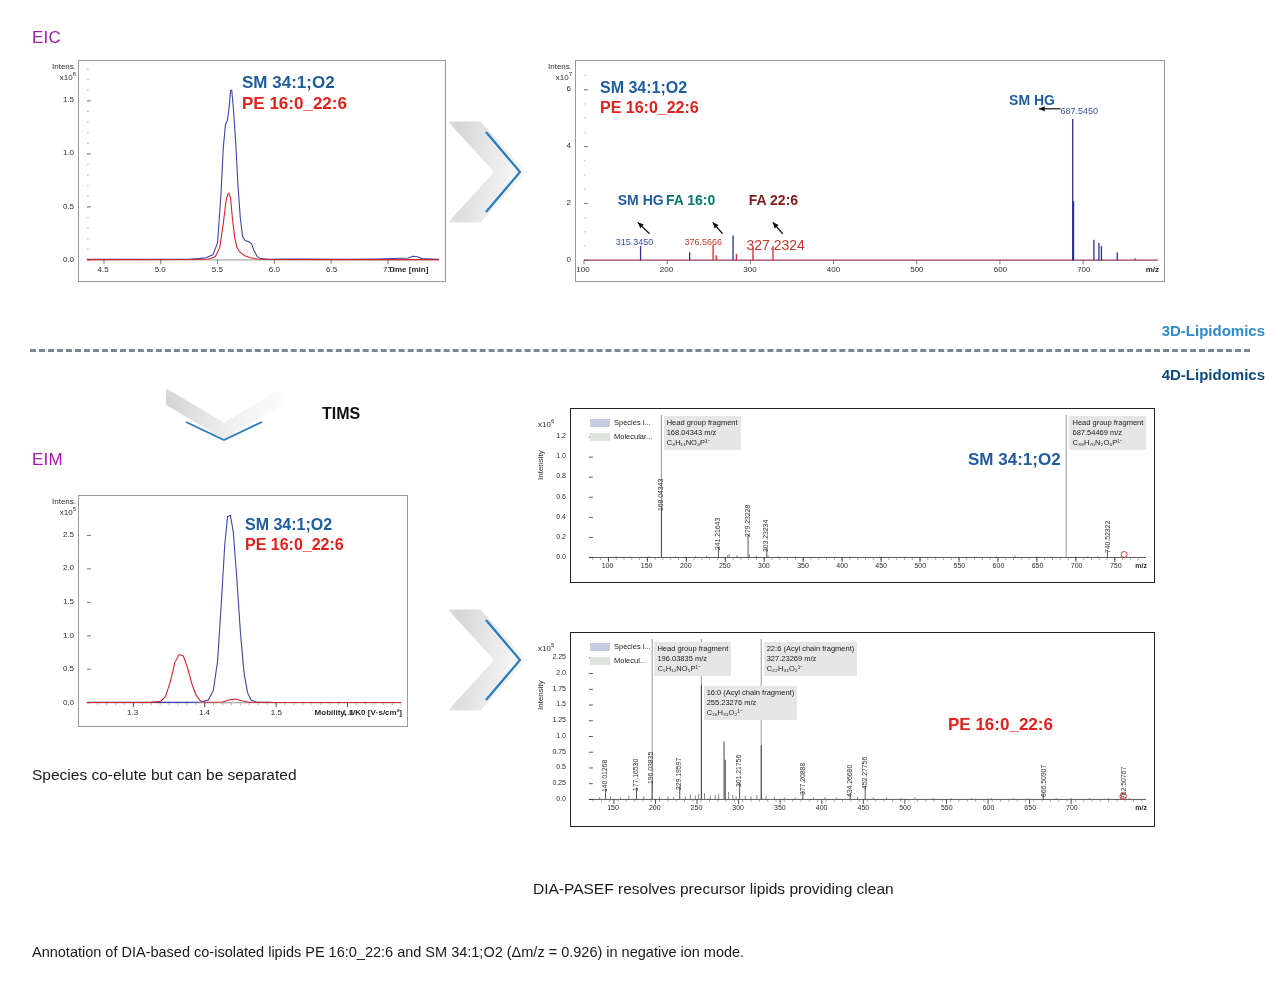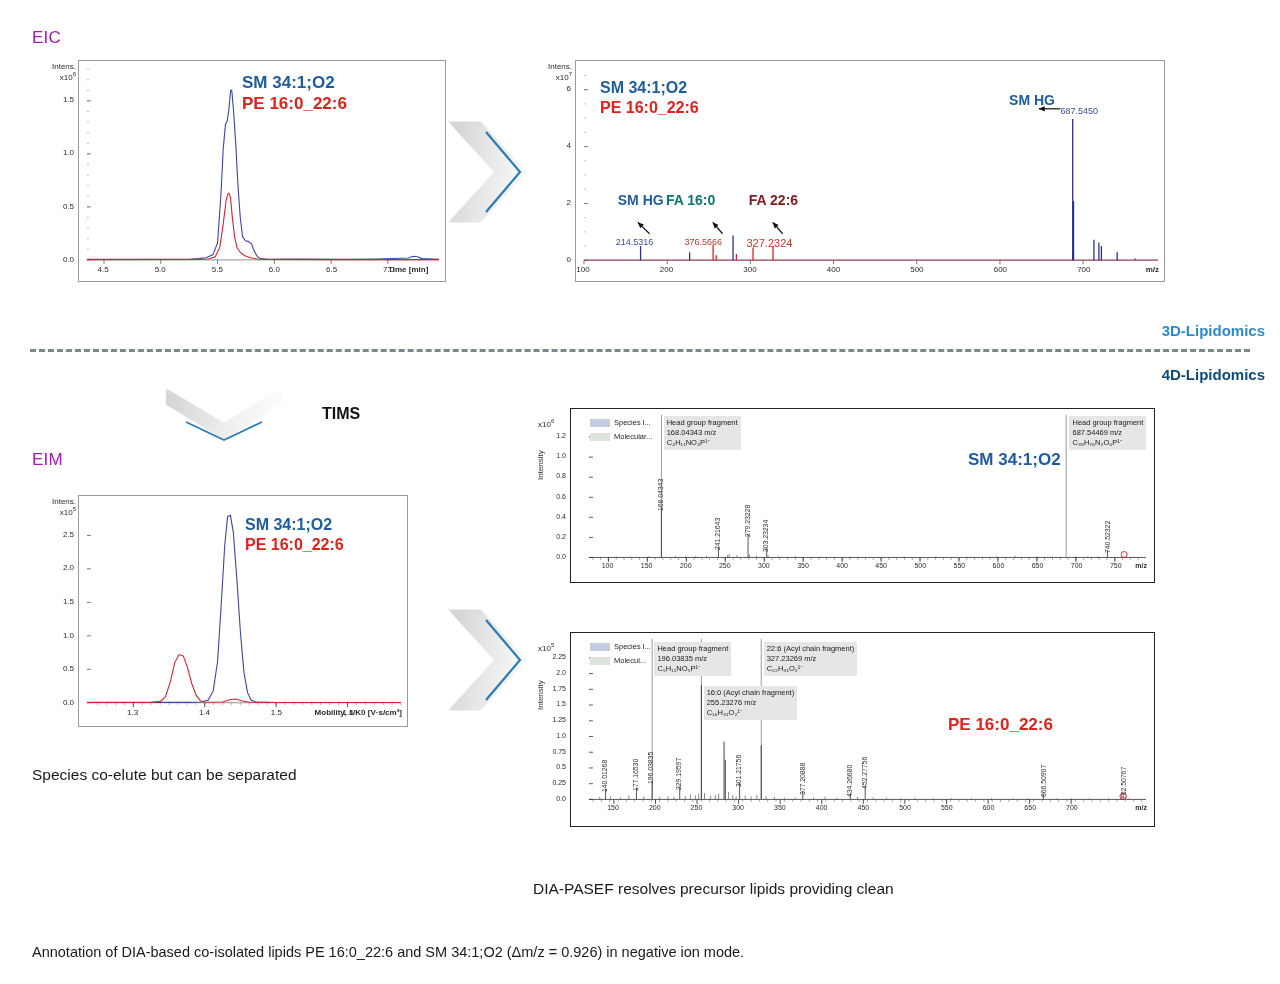--- a/index.html
+++ b/index.html
@@ -210,25 +210,25 @@
     <div class="axtext" style="left:553px; top:140.88235294117646px; width:18px; text-align:right;">4</div>
     <div class="axtext" style="left:553px; top:83.82352941176472px; width:18px; text-align:right;">6</div>
     <div class="axtext" style="left:1125px; top:265px; width:34px; text-align:right; font-weight:bold;">m/z</div>
   </div>
 <div class="abs" style="left:600px; top:78px; line-height:1.28;">
   <div class="species-blue" style="font-size:16px;">SM 34:1;O2</div>
   <div class="species-red" style="font-size:16px;">PE 16:0_22:6</div>
 </div>
 <div id="ms-annotations">
     <div class="abs" style="left:617.7652173913043px; top:192.36764705882354px; font-size:14px; font-weight:bold; color:#1f5c9e; white-space:nowrap;">SM HG</div>
-    <div class="abs" style="left:615.7652173913043px; top:236.60588235294117px; font-size:9px; color:#39509c; white-space:nowrap;">214.5316</div>
+    <div class="abs" style="left:615.7652173913043px; top:236.60588235294117px; font-size:9px; color:#39509c; white-space:nowrap;">315.3450</div>
     <div class="abs" style="left:666px; top:192.36764705882354px; font-size:14px; font-weight:bold; color:#0f766e; white-space:nowrap;">FA 16:0</div>
     <div class="abs" style="left:684.3913043478261px; top:236.60588235294117px; font-size:9px; color:#c0392b; white-space:nowrap;">376.5666</div>
     <div class="abs" style="left:748.8260869565217px; top:192.36764705882354px; font-size:14px; font-weight:bold; color:#7f1d1d; white-space:nowrap;">FA 22:6</div>
-    <div class="abs" style="left:746.4956521739131px; top:236.60588235294117px; font-size:11px; color:#c0392b; white-space:nowrap;">327.2324</div>
+    <div class="abs" style="left:746.4956521739131px; top:236.60588235294117px; font-size:14px; color:#c0392b; white-space:nowrap;">327.2324</div>
     <div class="abs" style="left:1009.0869565217391px; top:91.66176470588235px; font-size:14px; font-weight:bold; color:#1f5c9e; white-space:nowrap;">SM HG</div>
     <div class="abs" style="left:1060.495652173913px; top:105.94117647058823px; font-size:9px; color:#39509c; white-space:nowrap;">687.5450</div>
   </div>
 
 <div class="abs" style="left:1085px; top:322px; width:180px; text-align:right;">
   <span class="lipid-3d">3D-Lipidomics</span>
 </div>
 <div class="abs divider" style="left:30px; top:349px; width:1220px;"></div>
 <div class="abs" style="left:1085px; top:366px; width:180px; text-align:right;">
   <span class="lipid-4d">4D-Lipidomics</span>

